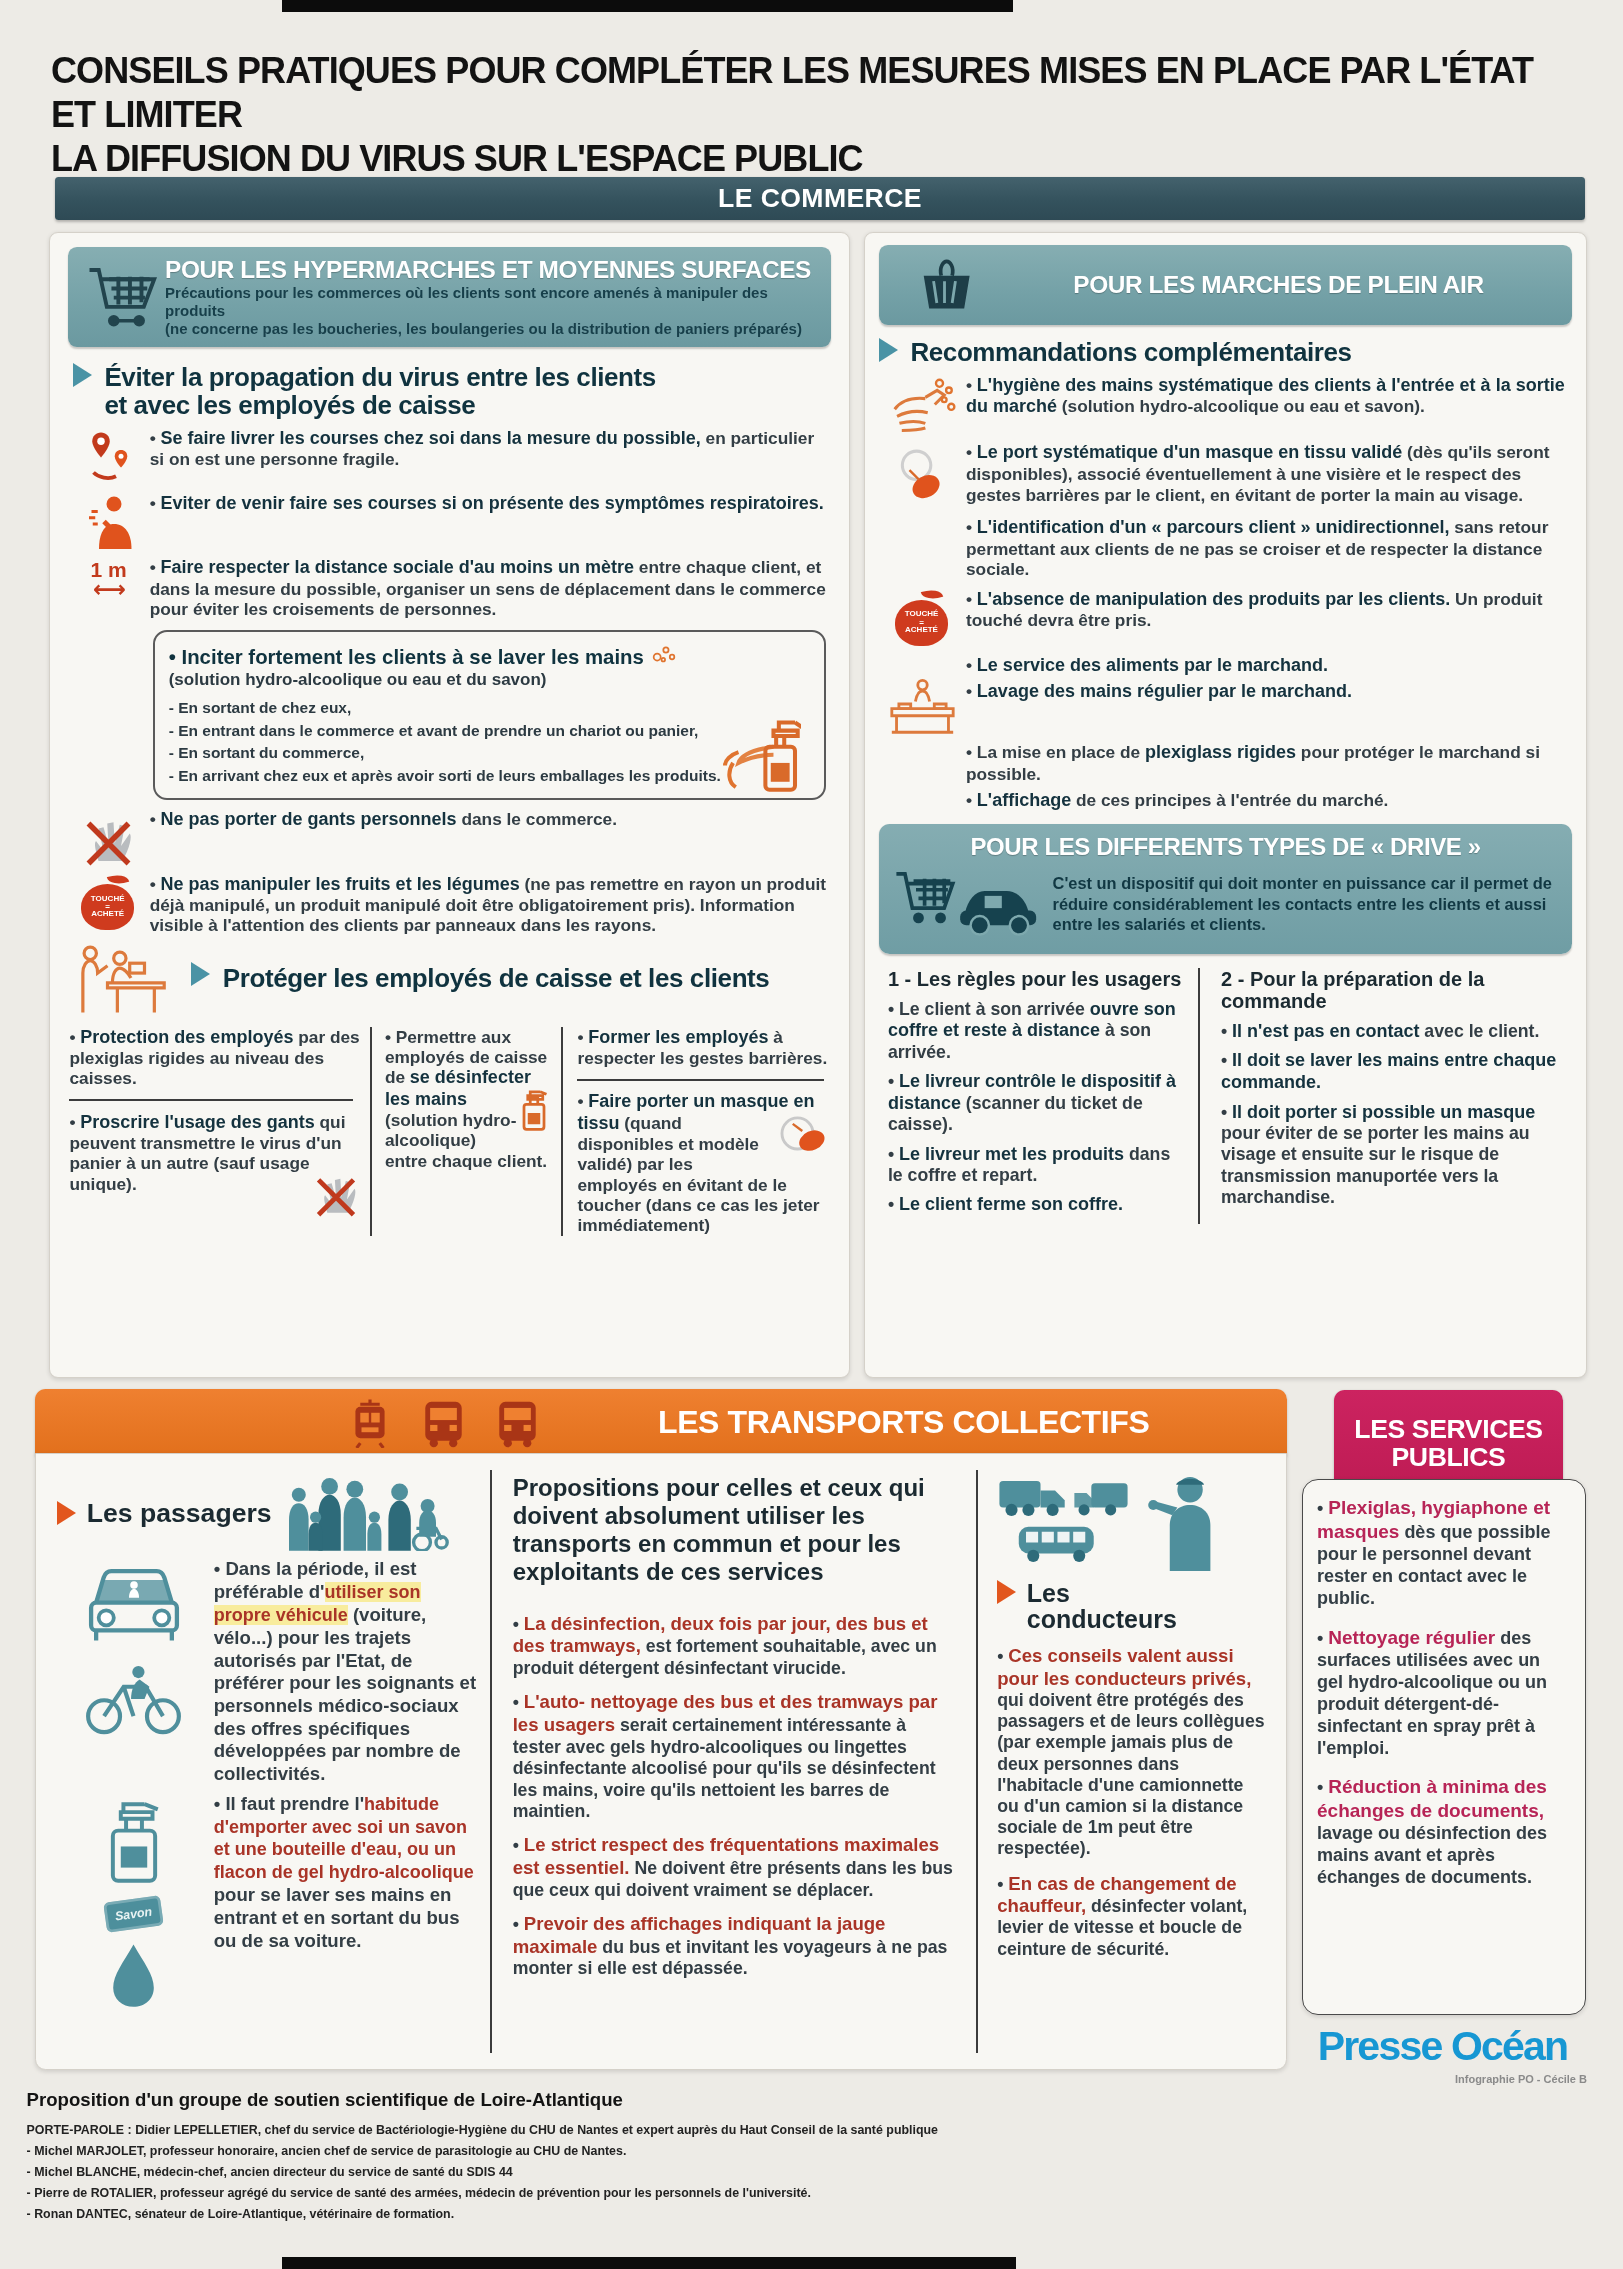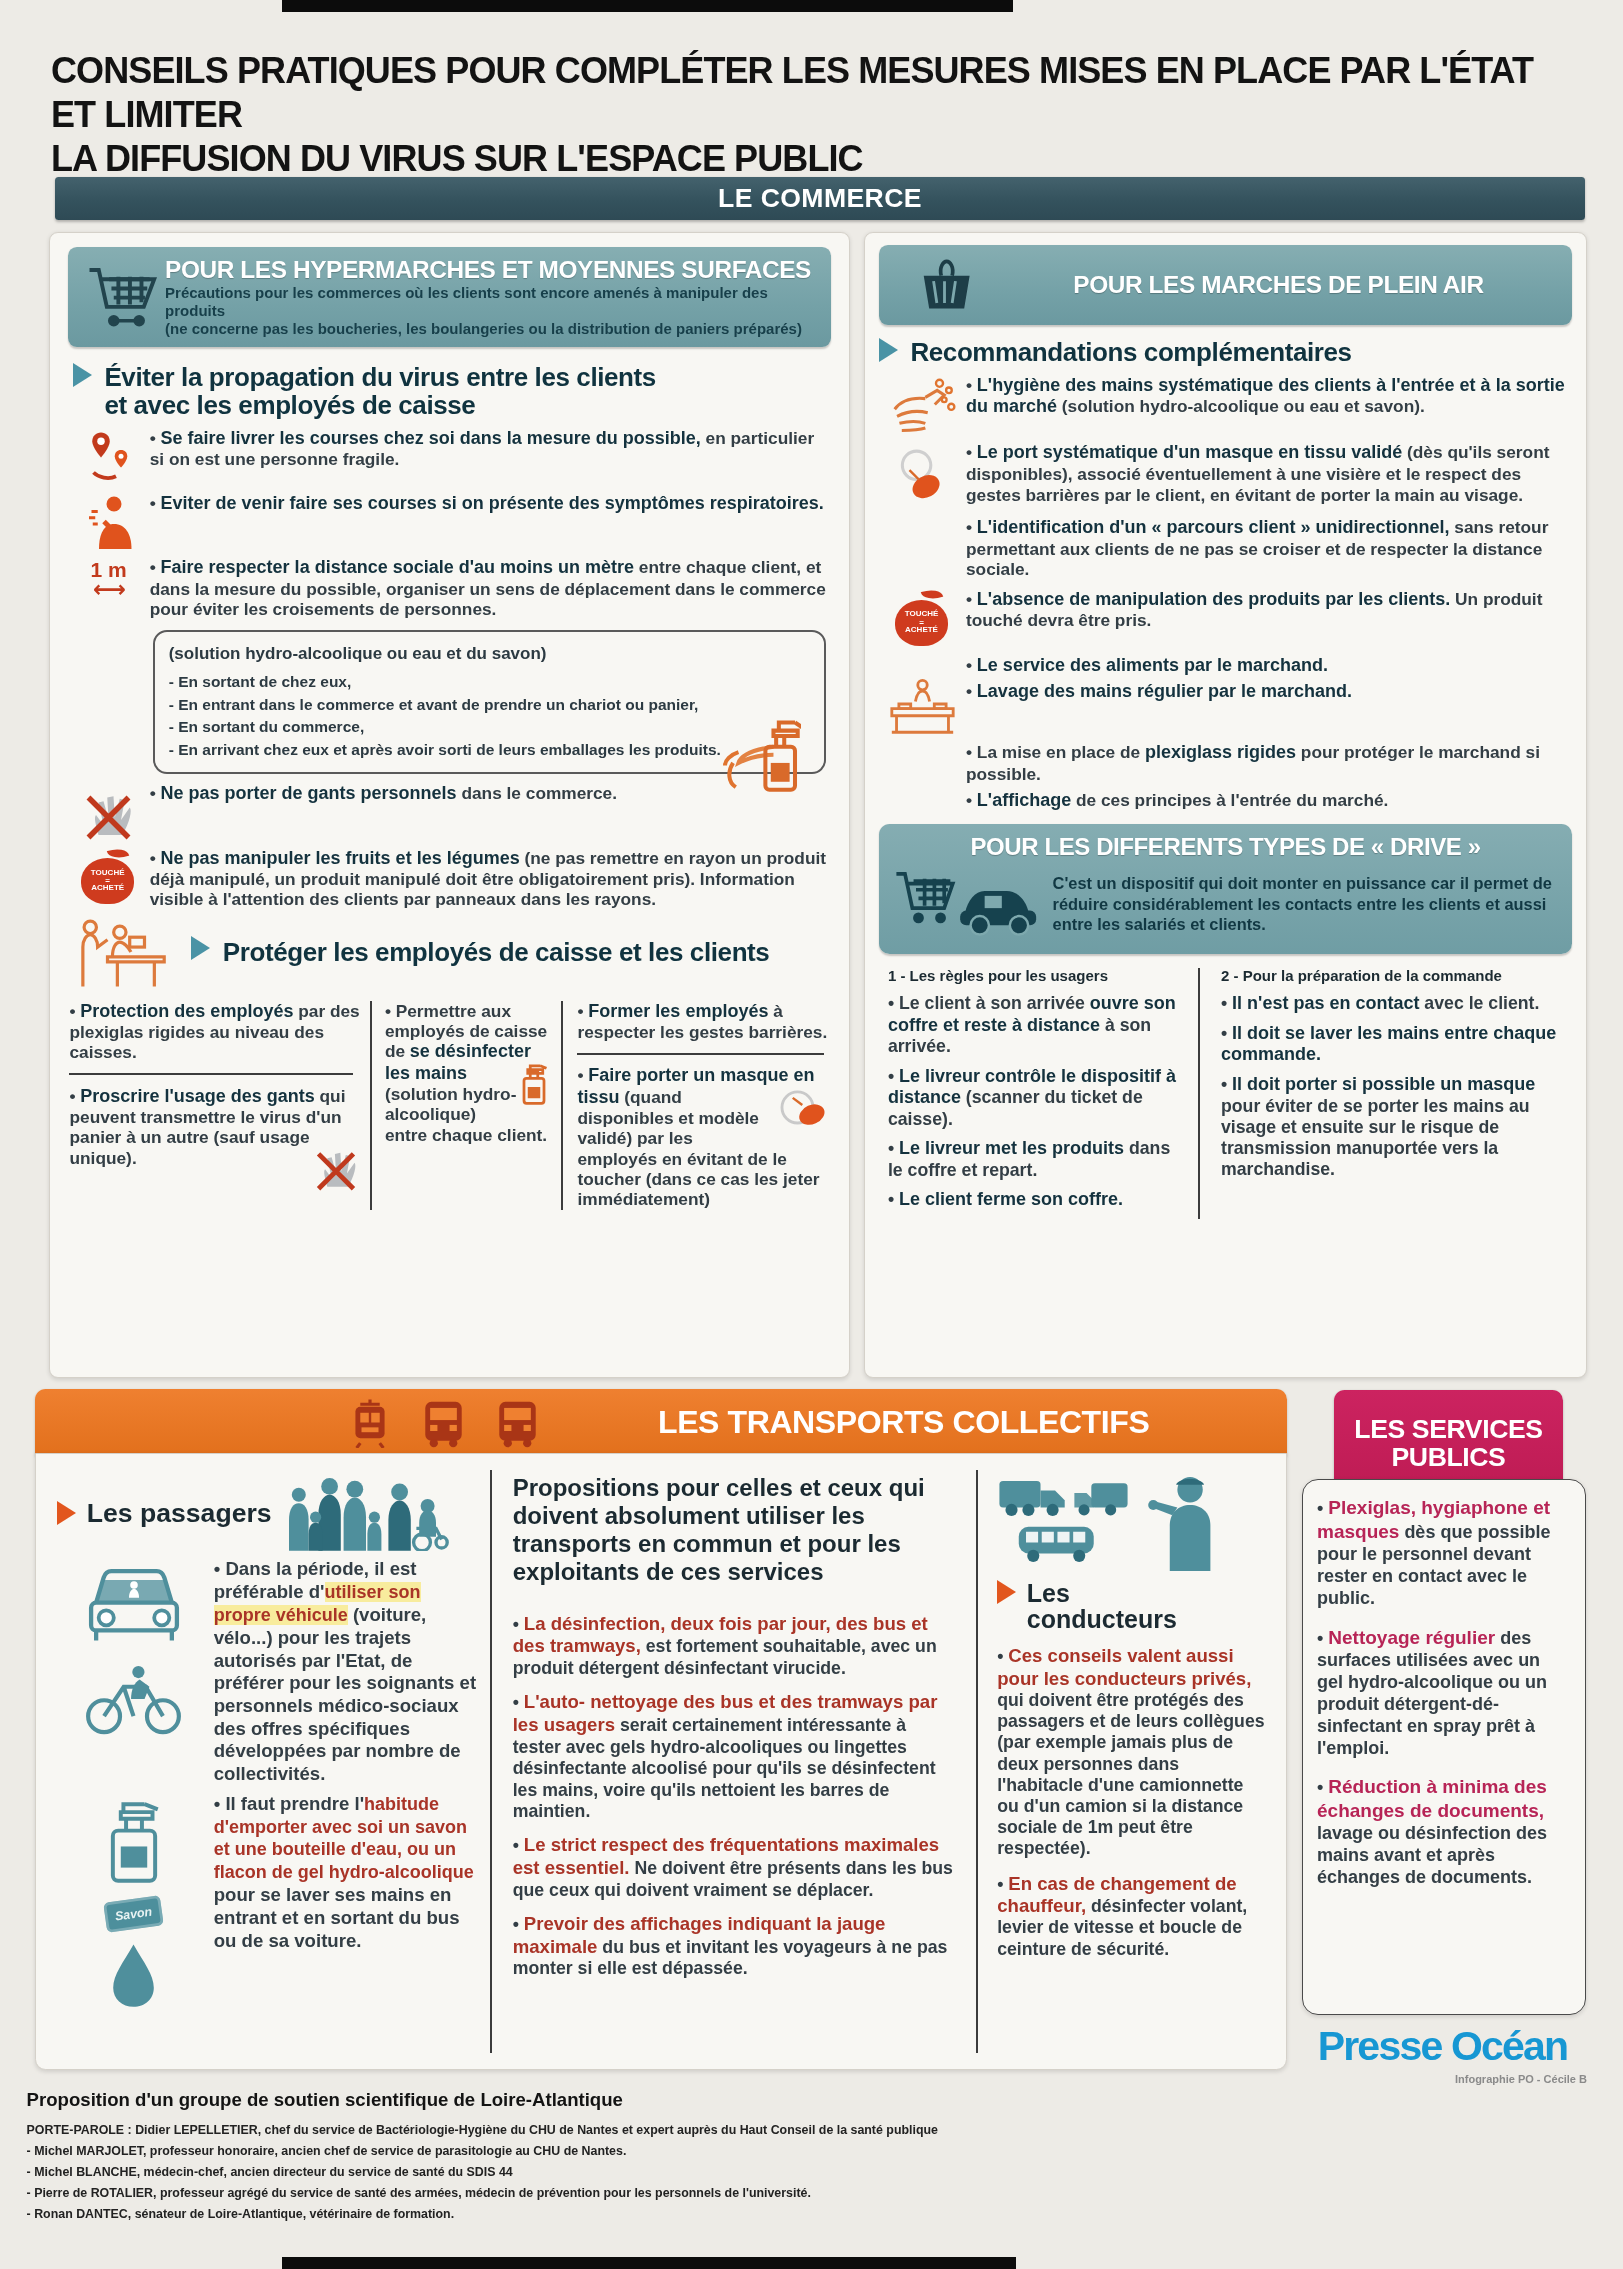--- a/index.html
+++ b/index.html
@@ -79,21 +79,21 @@
 
   
   .drivebox{background:linear-gradient(180deg,#85adb2,#6f9da4);border-radius:10.6px;margin-top:12.4px;padding:8.9px 14px 10.6px;box-shadow:0 1.8px 1.8px rgba(0,0,0,.2);}
   .drivebox .dtitle{text-align:center;color:#fff;font-weight:700;font-size:24px;letter-spacing:-0.4px;text-shadow:0 0.9px 0.9px rgba(0,0,0,.25);}
   .drivebox .drow{display:flex;align-items:center;margin-top:3.5px;}
   .drivebox .dsub{flex:1;color:#113843;font-weight:700;font-size:16.4px;line-height:1.25;padding-left:10.6px;}
   .dcols{display:flex;margin-top:14px;}
   .dc{box-sizing:border-box;}
   .dc1{width:319px;padding:0 16px 0 8.9px;}
   .dc2{flex:1;border-left:2.7px solid #3c3c3c;padding-left:21px;}
-  .dct{font-size:15px;font-weight:700;color:#1b2a31;line-height:1.1;margin-bottom:8.9px;}
+  .dct{font-size:20px;font-weight:700;color:#1b2a31;line-height:1.1;margin-bottom:8.9px;}
   .dc .li{font-size:17.7px;line-height:1.2;font-weight:600;color:#333e45;margin:8px 0;}
 
   
   .tcols{display:flex;height:100%;}
   .tc{box-sizing:border-box;}
   .tc1{width:436px;padding-right:12.4px;}
   .tc2{width:486px;border-left:2.2px solid #3c3c3c;padding:3.5px 17.7px 0 21px;}
   .tc3{flex:1;border-left:2.2px solid #3c3c3c;padding-left:19.5px;}
   .passhead{display:flex;align-items:center;gap:10.6px;margin:5.3px 0 3.5px 3.5px;}
   .passhead .stx{font-size:26.6px;font-weight:700;color:#1b2a31;}
@@ -207,20 +207,30 @@
       <span class="ic">
         <span class="onem">
             <span class="n">1 m</span>
             <span class="a">⟷</span>
           </span>
       </span>
       <div class="tx">• <span class="st">Faire respecter la distance sociale d'au moins un mètre</span><span class="rs"> entre chaque client, et dans la mesure du possible, organiser un sens de déplacement dans le commerce pour éviter les croisements de personnes.</span></div>
     </div>
 
     <div class="incbox">
+      <div class="bt">• <span>Inciter fortement les clients à se laver les mains</span>
+        <svg width="26.6" height="21" viewBox="0 0 30 24">
+            <g fill="none" stroke="#e0742f" stroke-width="2">
+              <circle cx="8" cy="16" r="4"></circle>
+              <circle cx="18" cy="8" r="3"></circle>
+              <circle cx="25" cy="16" r="2.6"></circle>
+              <circle cx="15" cy="19" r="2"></circle>
+            </g>
+          </svg>
+      </div>
       <div class="bs">(solution hydro-alcoolique ou eau et du savon)</div>
       <span class="soap">
         <svg width="82" height="105" viewBox="0 0 60 78">
             <g fill="none" stroke="#e0742f" stroke-width="3">
               <path d="M40 34c-14 2-24 6-26 12 8-4 18-6 26-6" opacity=".9"></path>
               <path d="M10 46c-4 6-4 14 2 18M14 38c-6 2-10 6-10 10"></path>
             </g>
             <g stroke="#d96a2a" stroke-width="3" fill="none">
               <rect x="34" y="34" width="22" height="32" rx="3"></rect>
               <path d="M42 34v-8h6v8M40 22h18v4H40zM44 22v-6h12M56 16l6 4"></path>

